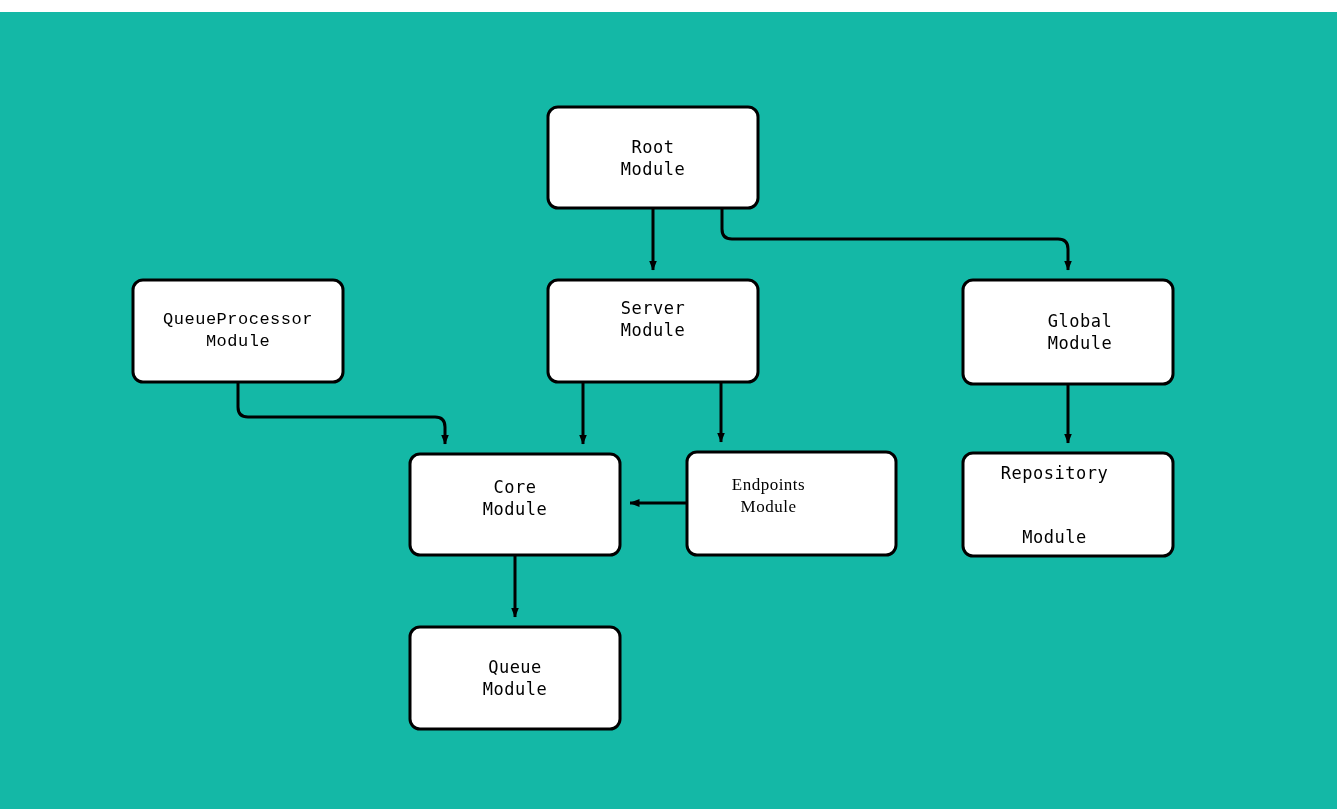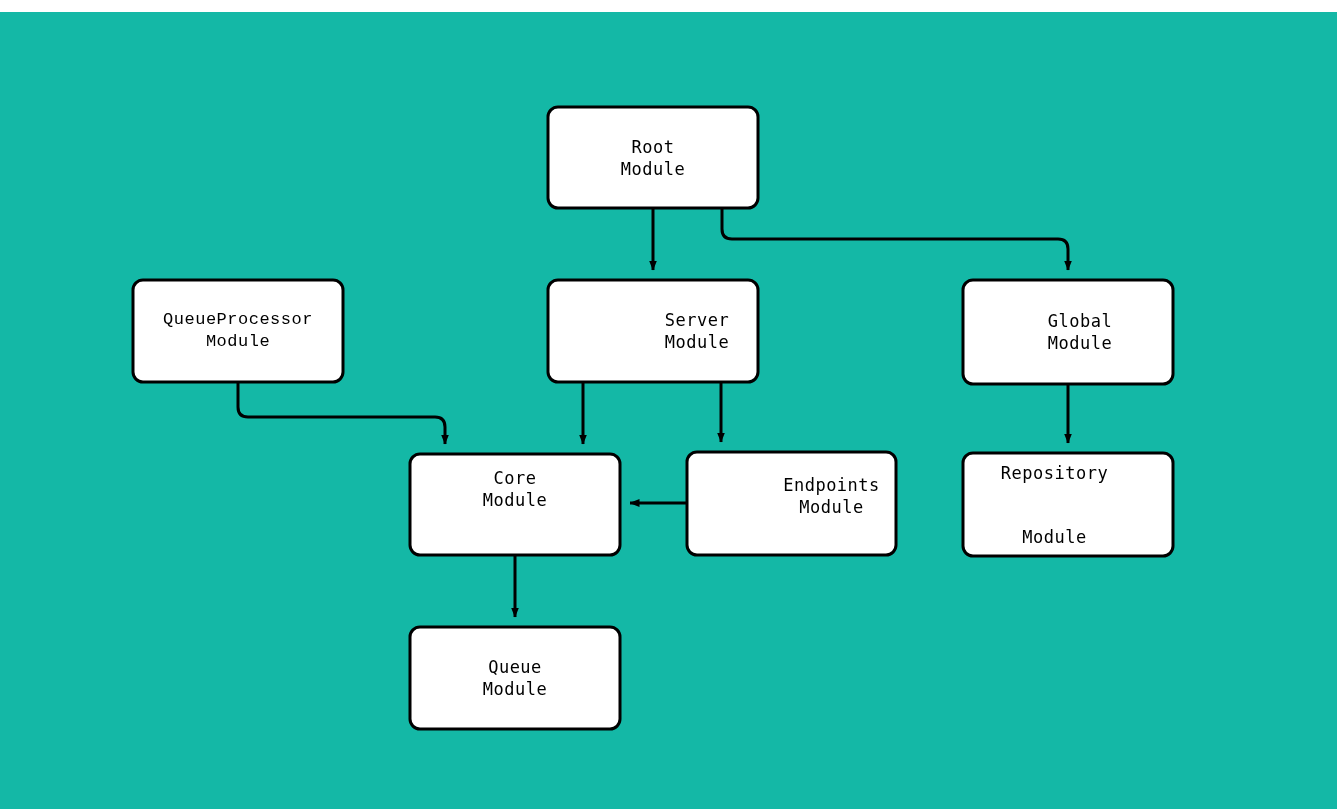--- a/index.html
+++ b/index.html
@@ -71,21 +71,21 @@
         <rect x="410" y="442" width="210" height="101" rx="10" ry="10" fill="#ffffff" stroke="#000000" stroke-width="3"></rect>
         <rect x="687" y="440" width="209" height="103" rx="10" ry="10" fill="#ffffff" stroke="#000000" stroke-width="3"></rect>
         <rect x="963" y="441" width="210" height="103" rx="10" ry="10" fill="#ffffff" stroke="#000000" stroke-width="3"></rect>
         <rect x="410" y="615" width="210" height="102" rx="10" ry="10" fill="#ffffff" stroke="#000000" stroke-width="3"></rect>
       </g>
   </svg>
 
   <div id="label-layer">
       <div class="node-label" style="left: 548px; top: 95px; width: 210px; height: 101px;"><span>Root</span><span>Module</span></div>
       <div class="node-label" style="left: 133px; top: 268px; width: 210px; height: 102px; font-family: Liberation Mono, monospace;"><span>QueueProcessor</span><span>Module</span></div>
-      <div class="node-label" style="left: 548px; top: 268px; width: 210px; height: 102px; padding-left: 44px;"><span>Server</span><span>Module</span></div>
+      <div class="node-label" style="left: 548px; top: 256px; width: 210px; height: 102px;"><span>Server</span><span>Module</span></div>
       <div class="node-label" style="left: 963px; top: 268px; width: 210px; height: 104px; padding-left: 12px;"><span>Global</span><span>Module</span></div>
-      <div class="node-label" style="left: 410px; top: 426px; width: 210px; height: 101px;"><span>Core</span><span>Module</span></div>
-      <div class="node-label" style="left: 727px; top: 440px; width: 209px; height: 88px;"><span>Endpoints</span><span>Module</span></div>
+      <div class="node-label" style="left: 410px; top: 435px; width: 210px; height: 101px;"><span>Core</span><span>Module</span></div>
+      <div class="node-label" style="left: 664px; top: 440px; width: 209px; height: 88px; font-family: Liberation Serif, serif;"><span>Endpoints</span><span>Module</span></div>
       <div class="node-label" style="left: 963px; top: 441px; width: 183px; height: 103px; gap: 42px;"><span>Repository</span><span>Module</span></div>
       <div class="node-label" style="left: 410px; top: 615px; width: 210px; height: 102px; border-radius: 7px;"><span>Queue</span><span>Module</span></div>
     </div>
 
 </div>
 
 </body></html>

